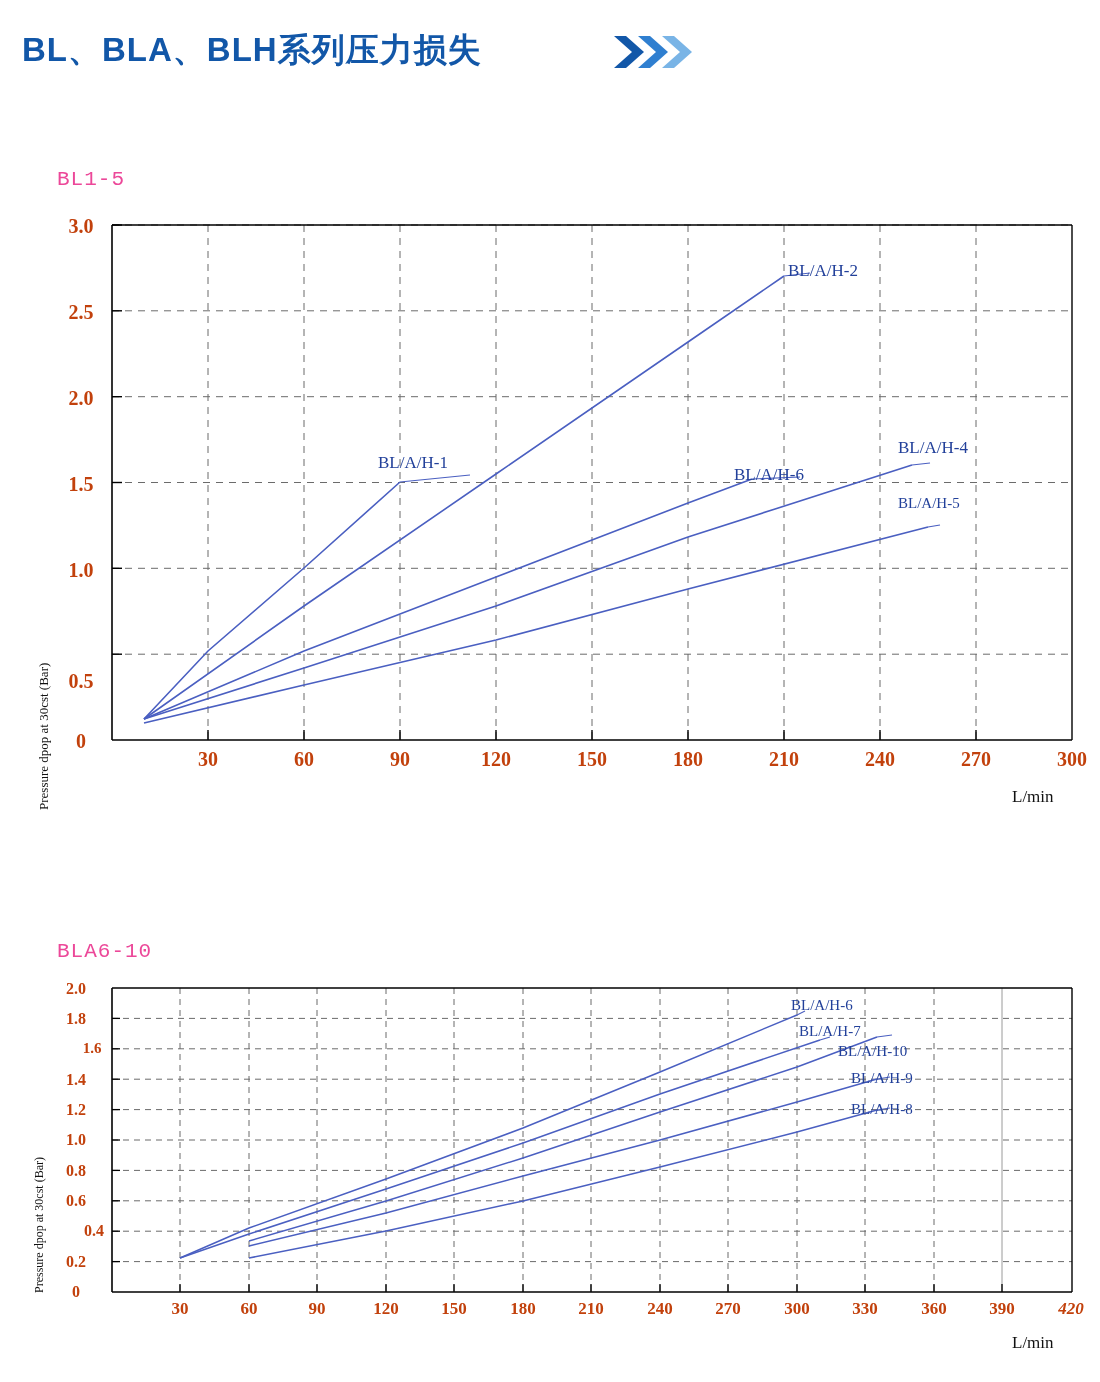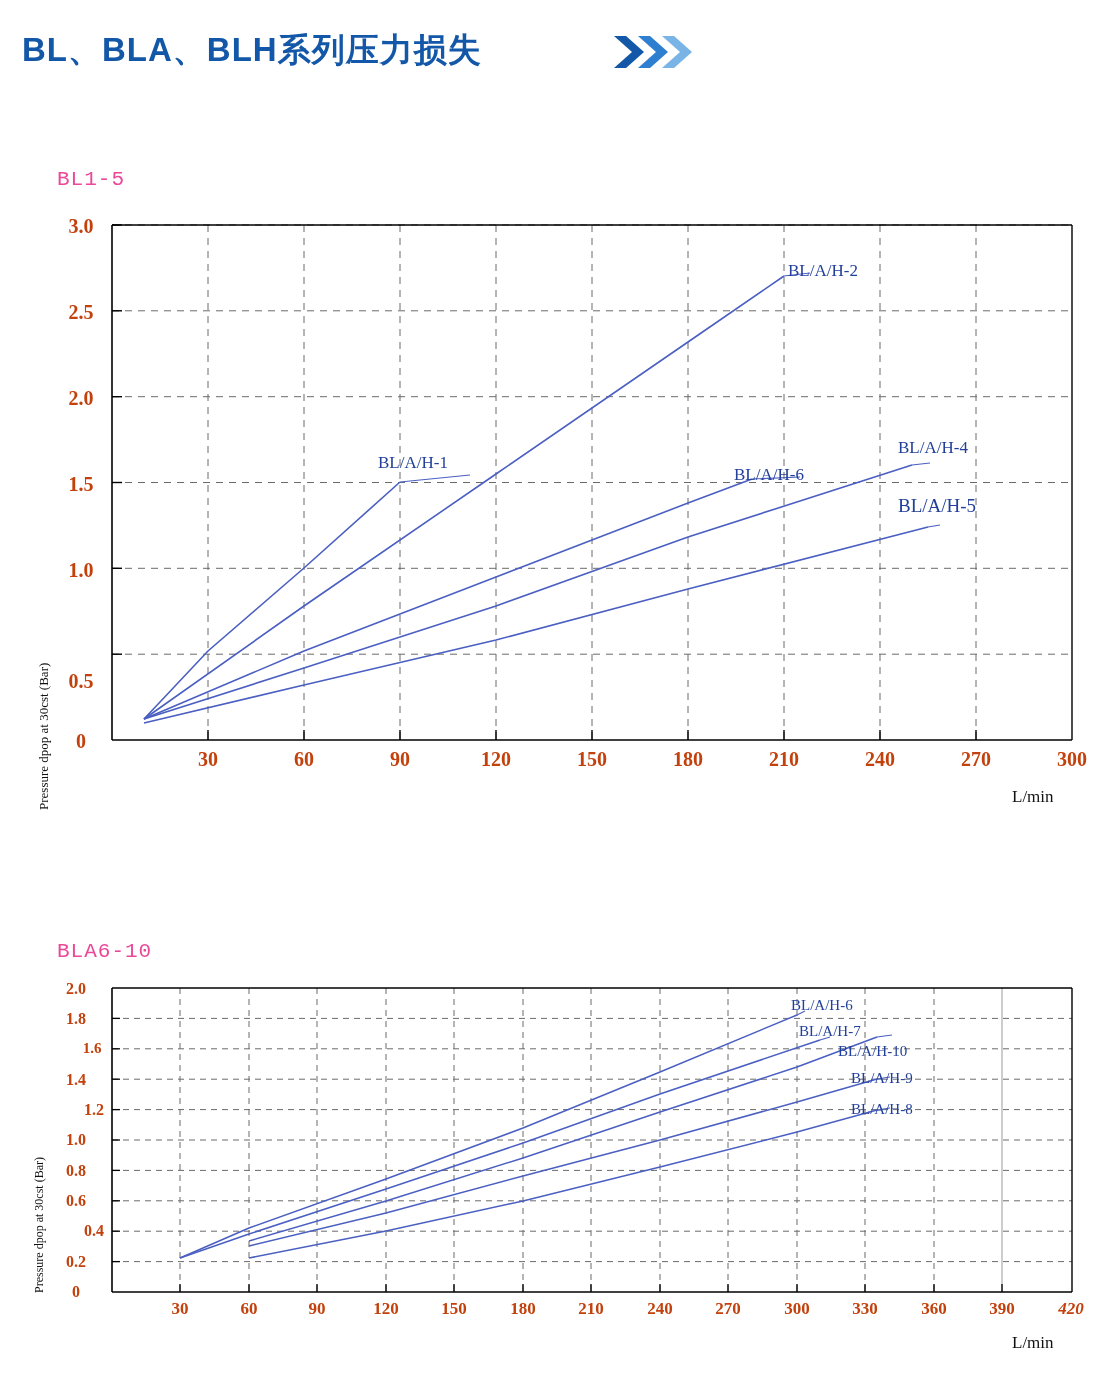--- a/index.html
+++ b/index.html
@@ -176,21 +176,21 @@
   <div class="axis-num" style="left:850px; top:553px; width:60px; font-size:20px;">240</div>
   <div class="axis-num" style="left:946px; top:553px; width:60px; font-size:20px;">270</div>
   <div class="axis-num" style="left:1042px; top:553px; width:60px; font-size:20px;">300</div>
 
   <div class="xunit" style="left:1012px; top:592px; font-size:17px;">L/min</div>
 
   <div class="series-label" style="left:378px; top:258px; font-size:17px;">BL/A/H-1</div>
   <div class="series-label" style="left:788px; top:66px;  font-size:17px;">BL/A/H-2</div>
   <div class="series-label" style="left:734px; top:270px; font-size:17px;">BL/A/H-6</div>
   <div class="series-label" style="left:898px; top:243px; font-size:17px;">BL/A/H-4</div>
-  <div class="series-label" style="left:898px; top:300px; font-size:19px;">BL/A/H-5</div>
+  <div class="series-label" style="left:898px; top:300px; font-size:15px;">BL/A/H-5</div>
 </div>
 
 <div class="chart-label" style="left:57px; top:940px;">BLA6-10</div>
 
 <div class="chart-block" style="left:0px; top:975px; width:1100px; height:400px;">
 
   <div class="ylabel" style="left:32px; top:318px; font-size:12px;">Pressure dpop at 30cst (Bar)</div>
 
   <svg width="1100" height="400">
 
@@ -268,21 +268,21 @@
       <line x1="877" y1="62" x2="892" y2="60"></line>
       <line x1="877" y1="104" x2="890" y2="102"></line>
       <line x1="877" y1="135" x2="890" y2="133"></line>
     </g>
   </svg>
 
   <div class="axis-num" style="left:48px; top:5px;   width:56px; font-size:16px;">2.0</div>
   <div class="axis-num" style="left:48px; top:35px;  width:56px; font-size:16px;">1.8</div>
   <div class="axis-num" style="left:64px; top:65px;  width:56px; font-size:15px;">1.6</div>
   <div class="axis-num" style="left:48px; top:96px;  width:56px; font-size:16px;">1.4</div>
-  <div class="axis-num" style="left:48px; top:126px; width:56px; font-size:16px;text-align:right;">1.2</div>
+  <div class="axis-num" style="left:48px; top:126px; width:56px; font-size:16px;">1.2</div>
   <div class="axis-num" style="left:48px; top:156px; width:56px; font-size:16px;">1.0</div>
   <div class="axis-num" style="left:48px; top:187px; width:56px; font-size:16px;">0.8</div>
   <div class="axis-num" style="left:48px; top:217px; width:56px; font-size:16px;">0.6</div>
   <div class="axis-num" style="left:48px; top:247px; width:56px; font-size:16px;text-align:right;">0.4</div>
   <div class="axis-num" style="left:48px; top:278px; width:56px; font-size:16px;">0.2</div>
   <div class="axis-num" style="left:48px; top:308px; width:56px; font-size:16px;">0</div>
 
   <div class="axis-num" style="left:155px;  top:324px; width:50px; font-size:17px;">30</div>
   <div class="axis-num" style="left:224px;  top:324px; width:50px; font-size:17px;">60</div>
   <div class="axis-num" style="left:292px;  top:324px; width:50px; font-size:17px;">90</div>

